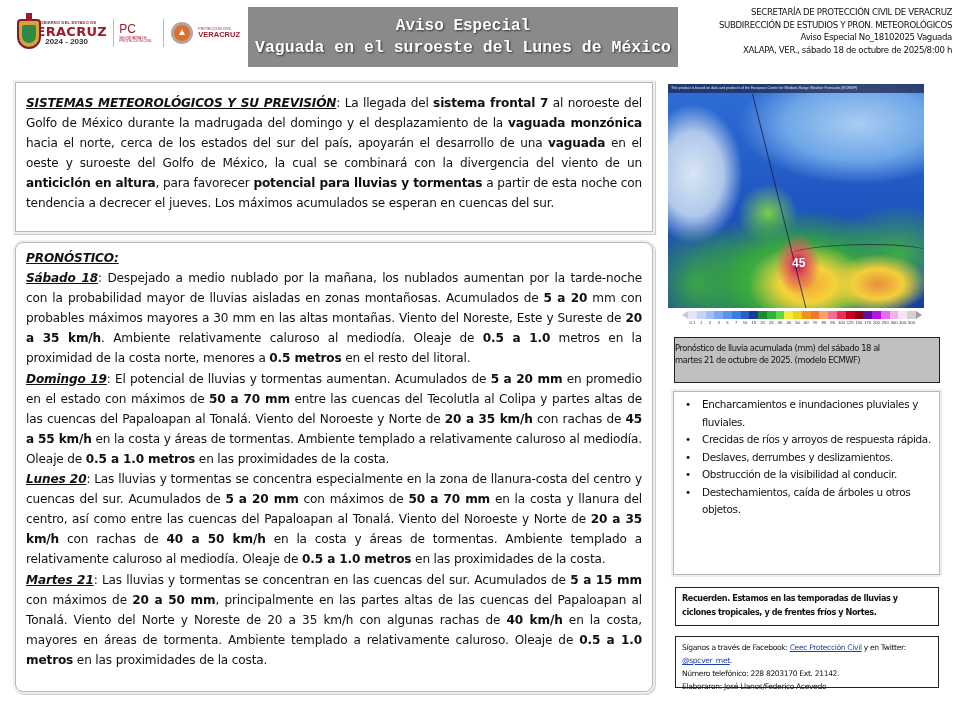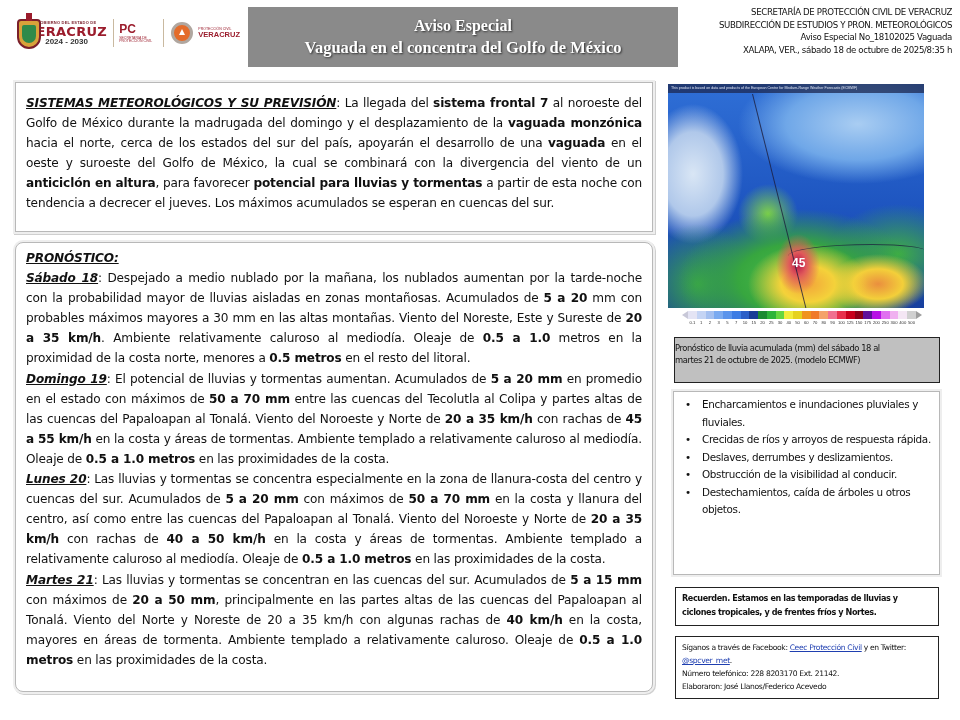--- a/index.html
+++ b/index.html
@@ -11,31 +11,31 @@
   .crest { width: 30px; height: 40px; position: relative; margin-left: 4px; }
   .crest .shield { position: absolute; left: 3px; top: 6px; width: 24px; height: 30px; background: #d9a23a; border-radius: 4px 4px 12px 12px; border: 2px solid #7a1f2b; }
   .crest .inner { position: absolute; left: 8px; top: 12px; width: 14px; height: 18px; background: #2f8a4a; border-radius: 2px 2px 7px 7px; }
   .crest .cross { position: absolute; left: 12px; top: 0; width: 6px; height: 8px; background: #9b1c2c; }
   .gov { margin-left: 8px; display: flex; flex-direction: column; align-items: center; line-height: 1; }
   .gov .l1 { font-size: 4px; color: #7a1f2b; font-weight: bold; letter-spacing: .2px; }
   .gov .l2 { font-size: 13px; color: #9b1c2c; font-weight: bold; letter-spacing: .3px; font-family: "DejaVu Sans", sans-serif; }
   .gov .l3 { font-size: 8px; color: #333; font-weight: bold; }
   .vsep { width: 1px; height: 28px; background: #c9b9a0; margin: 0 6px; }
   .pc { display: flex; flex-direction: column; line-height: 1; }
-  .pc .l1 { font-size: 12px; color: #9b1c2c; font-weight: bold; }
+  .pc .l1 { font-size: 12px; color: #9b1c2c; font-weight: normal; }
   .pc .l2 { font-size: 3.5px; color: #9b1c2c; width: 38px; margin-top: 2px; }
   .pcv { display: flex; align-items: center; margin-left: 2px; }
   .pcv .emb { width: 22px; height: 22px; border-radius: 50%; border: 3px solid #b0a7a0; background: #e46c2b; position: relative; }
   .pcv .emb::after { content: ""; position: absolute; left: 5px; top: 4px; border-left: 3px solid transparent; border-right: 3px solid transparent; border-bottom: 6px solid #fff; }
   .pcv .txt { display: flex; flex-direction: column; margin-left: 5px; line-height: 1; }
   .pcv .t1 { font-size: 3.5px; color: #9b1c2c; }
   .pcv .t2 { font-size: 7.5px; color: #9b1c2c; font-weight: bold; }
 
   .title-box { position: absolute; left: 248px; top: 7px; width: 430px; height: 60px; background: #8a8a8a; display: flex; flex-direction: column; align-items: center; justify-content: center; }
-  .title-box span { color: #fff; font-weight: bold; font-size: 16.5px; line-height: 22px; text-shadow: 1px 1px 2px #333; font-family: Liberation Serif, serif; }
+  .title-box span { color: #fff; font-weight: bold; font-size: 16.5px; line-height: 22px; text-shadow: 1px 1px 2px #333; font-family: Liberation Mono, monospace; }
   .title-box .t1 { font-size: 16px; }
 
   .org { position: absolute; right: 8px; top: 6px; width: 270px; text-align: right; font-size: 8.6px; line-height: 12.5px; font-family: "DejaVu Sans", sans-serif; letter-spacing: -0.35px; color: #111; }
 
   
   .box { position: absolute; border: 1px solid #b8b8b8; box-shadow: 0 0 0 2px #eeeeee, 1px 1px 0 2px #cfcfcf; background: #fff; }
   .sys { left: 15px; top: 82px; width: 638px; height: 150px; padding: 10px 10px 0 10px; }
   .pron { left: 15px; top: 242px; width: 638px; height: 450px; padding: 5px 10px 0 10px; border-radius: 8px; }
   .para { font-family: "DejaVu Sans", sans-serif; font-size: 12.1px; line-height: 20.1px; text-align: justify; letter-spacing: -0.15px; }
   .para b { font-weight: bold; }
@@ -71,21 +71,21 @@
   .cap { position: absolute; left: 674px; top: 337px; width: 266px; height: 46px; background: #c0c0c0; border: 1.5px solid #222; text-align: left; font-size: 8.4px; line-height: 12px; padding-top: 4px; font-family: "DejaVu Sans", sans-serif; letter-spacing: -0.45px; color: #111; }
 
   .imp { position: absolute; left: 673px; top: 391px; width: 267px; height: 184px; border: 1px solid #b8b8b8; box-shadow: 0 0 0 2px #eeeeee; padding: 4px 6px 0 6px; font-family: "DejaVu Sans", sans-serif; font-size: 10.4px; line-height: 17.5px; letter-spacing: -0.35px; }
   .imp .ttl { font-weight: bold; padding-left: 22px; }
   .imp ul { list-style: none; }
   .imp li { position: relative; padding-left: 22px; }
   .imp li::before { content: "\2022"; position: absolute; left: 5px; top: 0; }
 
   .remind { position: absolute; left: 675px; top: 587px; width: 264px; height: 39px; border: 1.2px solid #222; padding: 4px 6px; font-family: "DejaVu Sans", sans-serif; font-size: 8.1px; line-height: 13.5px; font-weight: bold; letter-spacing: -0.4px; }
 
-  .contact { position: absolute; left: 675px; top: 636px; width: 264px; height: 63px; border: 1.2px solid #222; padding: 4px 6px; font-family: "DejaVu Sans", sans-serif; font-size: 7.6px; line-height: 13px; letter-spacing: -0.35px; }
+  .contact { position: absolute; left: 675px; top: 636px; width: 264px; height: 52px; border: 1.2px solid #222; padding: 4px 6px; font-family: "DejaVu Sans", sans-serif; font-size: 7.6px; line-height: 13px; letter-spacing: -0.35px; }
   .contact a { color: #1f3fb0; text-decoration: underline; }
 </style>
 </head>
 <body>
 
 <div class="logos">
   <div class="crest">
     <div class="shield"></div>
       <div class="inner"></div>
       <div class="cross"></div>
@@ -105,28 +105,28 @@
     <div class="emb"></div>
     <div class="txt">
       <span class="t1">PROTECCIÓN CIVIL</span>
       <span class="t2">VERACRUZ</span>
     </div>
   </div>
 </div>
 
 <div class="title-box">
   <span class="t1">Aviso Especial</span>
-  <span>Vaguada en el concentra del Golfo de México</span>
+  <span>Vaguada en el suroeste del Lunes de México</span>
 </div>
 
 <div class="org">
   <div>SECRETARÍA DE PROTECCIÓN CIVIL DE VERACRUZ</div>
   <div>SUBDIRECCIÓN DE ESTUDIOS Y PRON. METEOROLÓGICOS</div>
   <div>Aviso Especial No_18102025 Vaguada</div>
-  <div>XALAPA, VER.,  sábado 18 de octubre de 2025/8:35 h</div>
+  <div>XALAPA, VER.,  sábado 18 de octubre de 2025/8:00 h</div>
 </div>
 
 <div class="box sys">
   <p class="para" id="sys-para"><span class="hd">SISTEMAS METEOROLÓGICOS Y SU PREVISIÓN</span><span>: La llegada del </span><b>sistema frontal 7</b><span> al noroeste del Golfo de México durante la madrugada del domingo y el desplazamiento de la </span><b>vaguada monzónica</b><span> hacia el norte, cerca de los estados del sur del país, apoyarán el desarrollo de una </span><b>vaguada</b><span> en el oeste y suroeste del Golfo de México, la cual se combinará con la divergencia del viento de un </span><b>anticiclón en altura</b><span>, para favorecer </span><b>potencial para lluvias y tormentas</b><span> a partir de esta noche con tendencia a decrecer el jueves. Los máximos acumulados se esperan en cuencas del sur.</span></p>
 </div>
 
 <div class="box pron">
   <div class="para"><span class="hd">PRONÓSTICO:</span></div>
   <div id="days">
     <p class="para"><span class="hd">Sábado 18</span><span>: Despejado a medio nublado por la mañana, los nublados aumentan por la tarde-noche con la probabilidad mayor de lluvias aisladas en zonas montañosas. Acumulados de </span><b>5 a 20</b><span> mm con probables máximos mayores a 30 mm en las altas montañas. Viento del Noreste, Este y Sureste de </span><b>20 a 35 km/h</b><span>. Ambiente relativamente caluroso al mediodía. Oleaje de </span><b>0.5 a 1.0</b><span> metros en la proximidad de la costa norte, menores a </span><b>0.5 metros</b><span> en el resto del litoral.</span></p>

